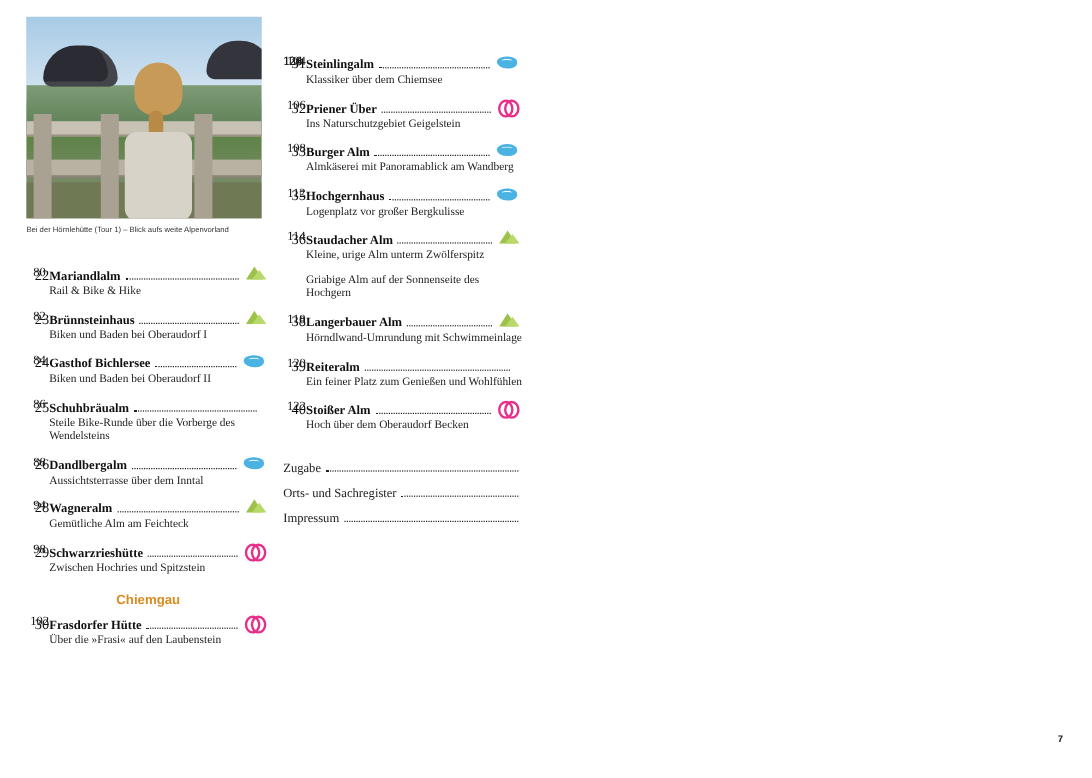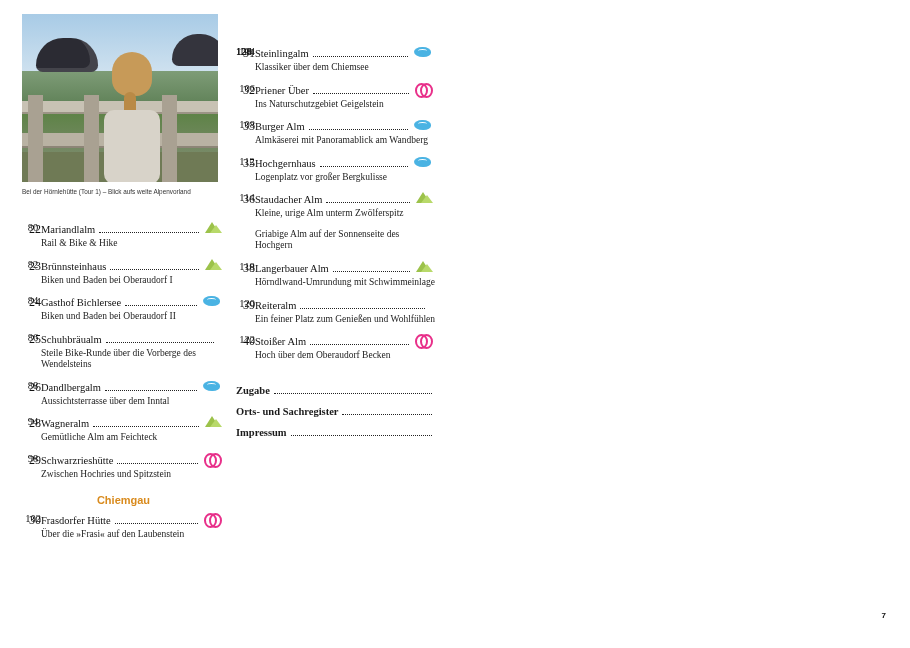--- a/index.html
+++ b/index.html
@@ -43,21 +43,21 @@
   }
 
   
   .toc{position:absolute;font-family:"Liberation Serif",serif;}
   .col1{left:22px;top:222px;width:203px;}
   .col2{left:236px;top:46px;width:200px;}
 
   .entry{margin-bottom:9px;position:relative;}
   .entry .line1{display:flex;align-items:baseline;white-space:nowrap;}
   .entry .num{width:19px;font-size:12px;color:#111;flex:0 0 19px;text-align:right;}
-  .entry .name{font-size:10.5px;font-weight:normal;color:#111;}
+  .entry .name{font-size:10.5px;font-weight:bold;color:#111;}
   .entry .dots{flex:1 1 auto;border-bottom:1.5px dotted #222;margin:0 4px 2px 4px;height:0;}
   .entry .icons{display:flex;align-items:center;gap:3px;margin:0 5px 0 2px;}
   .entry .page{font-size:10.5px;color:#111;width:22px;text-align:center;flex:0 0 22px;}
   .entry .sub{font-size:9.5px;color:#222;margin-left:19px;line-height:1.22;margin-top:1px;}
 
   
   .ic{display:inline-block;}
   .ic-hill{width:15px;height:11px;background:
      radial-gradient(circle at 30% 100%, transparent 0, transparent 0);
      position:relative;}
@@ -66,21 +66,21 @@
   .ic-lake{width:17px;height:10px;background:#4ab3e3;border-radius:50% 50% 45% 55%;position:relative;}
   .ic-lake:after{content:"";position:absolute;left:4px;top:2px;width:9px;height:3px;border-top:1.5px solid #fff;border-radius:50%;}
   .ic-pretzel{width:16px;height:11px;position:relative;}
   .ic-pretzel:before,.ic-pretzel:after{content:"";position:absolute;top:0;width:9px;height:11px;border:2.2px solid #e8308a;border-radius:50%;}
   .ic-pretzel:before{left:0;}
   .ic-pretzel:after{left:5px;}
 
   .section-head{font-family:"Liberation Sans",sans-serif;font-weight:bold;font-size:11px;color:#d98b1e;margin:13px 0 7px 0;text-align:center;}
 
   .back-entry{display:flex;align-items:baseline;white-space:nowrap;margin-bottom:10px;}
-  .back-entry .bname{font-size:10.5px;font-weight:bold;}
+  .back-entry .bname{font-size:10.5px;font-weight:normal;}
   .back-entry .dots{flex:1 1 auto;border-bottom:1.5px dotted #222;margin:0 4px 2px 4px;}
   .back-entry .page{font-size:10.5px;width:22px;text-align:left;}
 
   
   .rightpage{position:absolute;left:455px;top:0;width:455px;height:648px;background:#fff;}
   .pagenum{position:absolute;right:24px;bottom:28px;font-family:"Liberation Sans",sans-serif;font-size:8px;font-weight:bold;color:#111;}
 </style>
 </head>
 <body>
 

